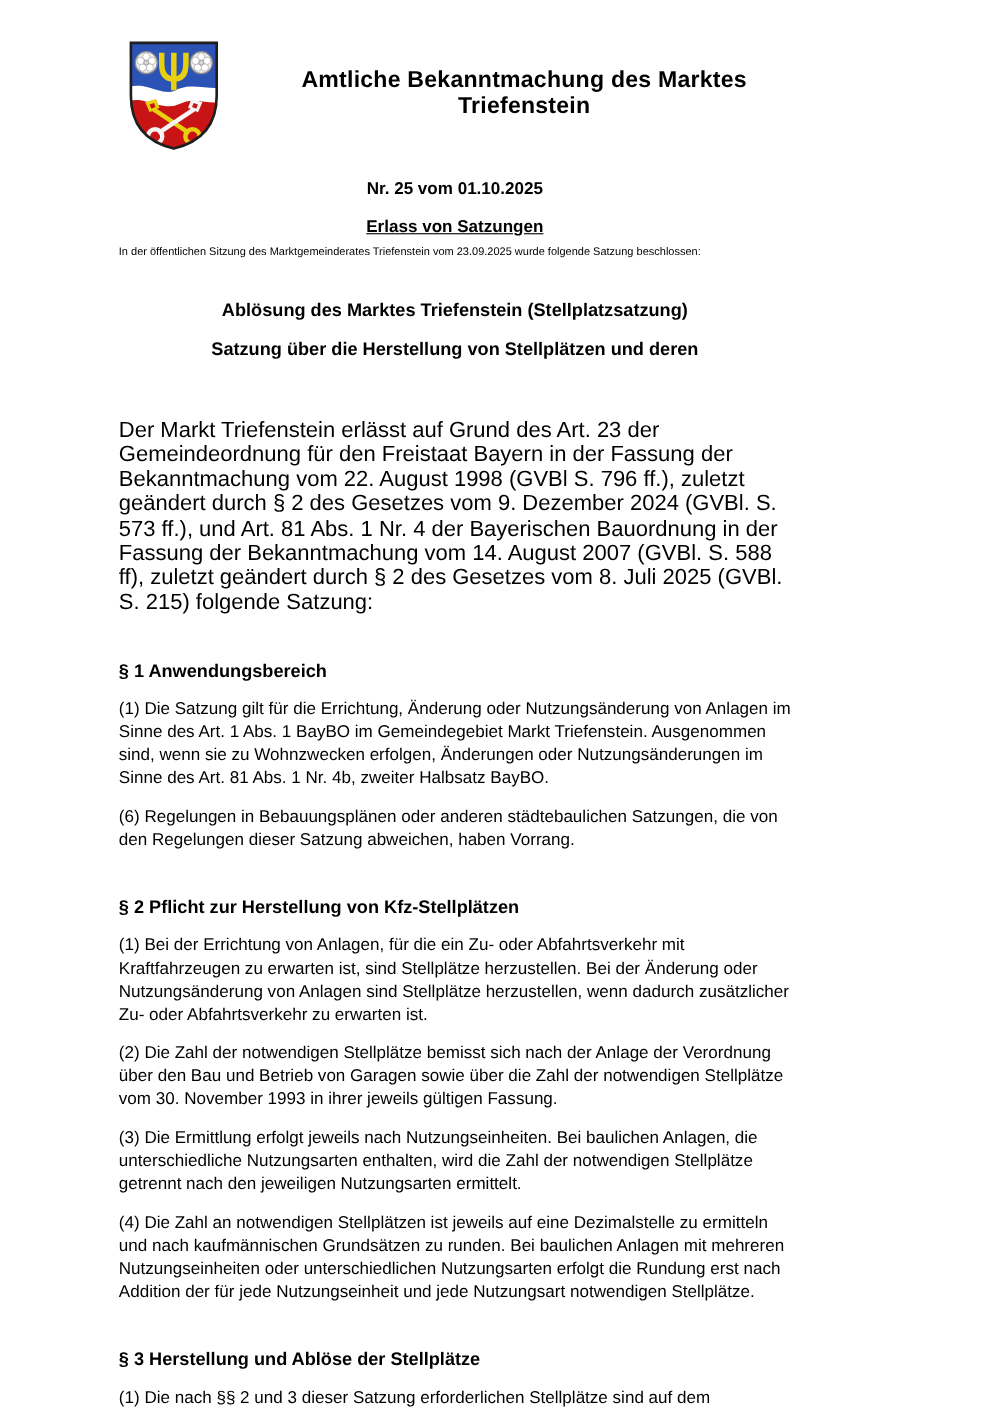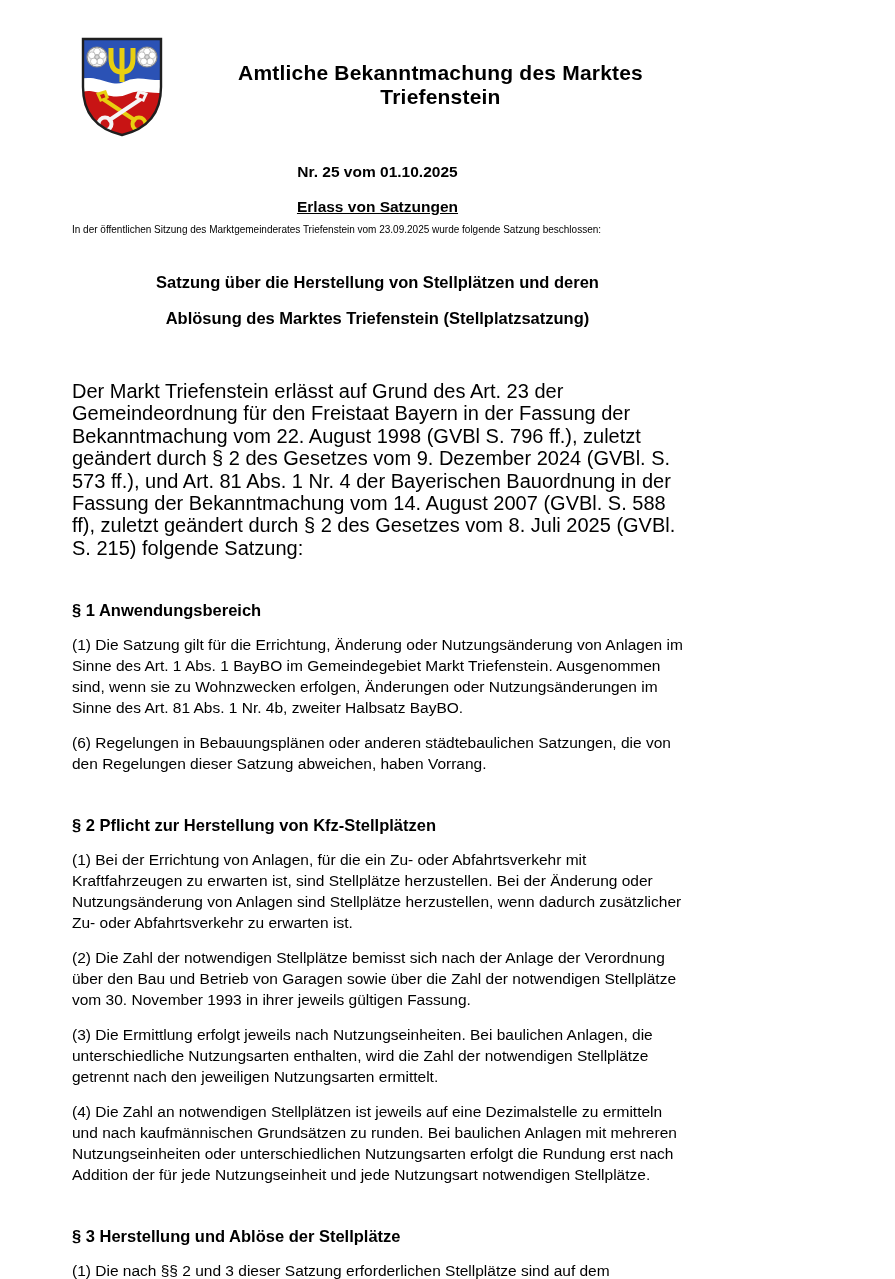--- a/index.html
+++ b/index.html
@@ -10,20 +10,21 @@
     overflow: hidden;
     background: #ffffff;
     color: #000000;
     font-family: "Liberation Sans", sans-serif;
   }
   .page {
     position: relative;
     width: 778px;
     height: 1279px;
     padding: 33px 95px 0 72px;
+    margin-left: 36px;
   }
   
   .header {
     display: flex;
     align-items: flex-start;
     height: 107px;
   }
   .crest {
     width: 92px;
     height: 107px;
@@ -152,22 +153,22 @@
     <div class="header-title">Amtliche Bekanntmachung des Marktes Triefenstein</div>
   </div>
 
   <div class="notice-number">Nr. 25 vom 01.10.2025</div>
 
   <div class="notice-heading">Erlass von Satzungen</div>
 
   <p class="intro">In der öffentlichen Sitzung des Marktgemeinderates Triefenstein vom 23.09.2025 wurde folgende Satzung beschlossen:</p>
 
   <div class="satzung-title">
+    <div class="satzung-title-line">Ablösung des Marktes Triefenstein (Stellplatzsatzung)</div>
     <div class="satzung-title-line">Satzung über die Herstellung von Stellplätzen und deren</div>
-    <div class="satzung-title-line">Ablösung des Marktes Triefenstein (Stellplatzsatzung)</div>
   </div>
 
   <p class="preamble">Der Markt Triefenstein erlässt auf Grund des Art. 23 der Gemeindeordnung für den Freistaat Bayern in der Fassung der Bekanntmachung vom 22. August 1998 (GVBl S. 796 ff.), zuletzt geändert durch § 2 des Gesetzes vom 9. Dezember 2024 (GVBl. S. 573 ff.), und Art. 81 Abs. 1 Nr. 4 der Bayerischen Bauordnung in der Fassung der Bekanntmachung vom 14. August 2007 (GVBl. S. 588 ff), zuletzt geändert durch § 2 des Gesetzes vom 8. Juli 2025 (GVBl. S. 215) folgende Satzung:</p>
 
   <section class="law-section">
     <h2>§ 1 Anwendungsbereich</h2>
     <p>(1) Die Satzung gilt für die Errichtung, Änderung oder Nutzungsänderung von Anlagen im Sinne des Art. 1 Abs. 1 BayBO im Gemeindegebiet Markt Triefenstein. Ausgenommen sind, wenn sie zu Wohnzwecken erfolgen, Änderungen oder Nutzungsänderungen im Sinne des Art. 81 Abs. 1 Nr. 4b, zweiter Halbsatz BayBO.</p>
     <p>(6) Regelungen in Bebauungsplänen oder anderen städtebaulichen Satzungen, die von den Regelungen dieser Satzung abweichen, haben Vorrang.</p>
   </section>
 

